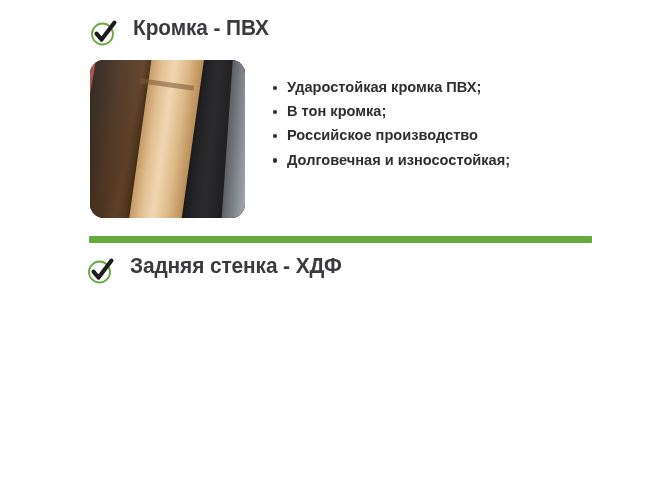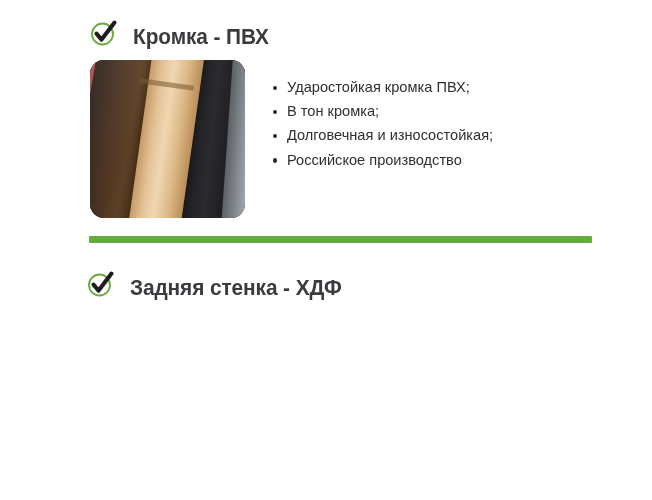--- a/index.html
+++ b/index.html
@@ -23,25 +23,25 @@
   }
 
   
   .section { position: absolute; left: 0; right: 0; }
   #section-edge { top: 0; height: 232px; }
   #section-back { top: 247px; height: 253px; }
 
   .sec-header {
     position: absolute;
     display: flex;
-    align-items: flex-end;
+    align-items: flex-start;
     gap: 14px;
   }
   #section-edge .sec-header { left: 89px; top: 18px; }
-  #section-back .sec-header { left: 86px; top: 22px; }
+  #section-back .sec-header { left: 86px; top: 9px; }
 
   .check-icon {
     width: 30px;
     height: 30px;
     position: relative;
     flex: 0 0 auto;
     display: block;
   }
   .check-icon svg { display: block; overflow: visible; }
 
@@ -121,20 +121,21 @@
     background: linear-gradient(115deg, rgba(255,255,255,.12) 0%, rgba(255,255,255,0) 35%);
   }
 
   
   .bullets {
     position: absolute;
     margin: 0;
     padding: 0;
     list-style: none;
     color: #2f2f33;
+    font-weight: bold;
   }
   #bullets-edge { left: 272px; top: 76px; font-size: 14.6px; line-height: 23.2px; width: 300px; }
 
   .bullets li {
     position: relative;
     padding-left: 15px;
     margin: 0 0 1px 0;
   }
   .bullets li::before {
     content: "";
@@ -184,22 +185,22 @@
         <div class="strip s-gray"></div>
         <div class="strip s-oak"></div>
         <div class="s-oak-seam"></div>
         <div class="eb-glare"></div>
       </div>
     </div>
 
     <ul class="bullets" id="bullets-edge">
       <li>Ударостойкая кромка ПВХ;</li>
       <li>В тон кромка;</li>
+      <li>Российское производство</li>
       <li>Долговечная и износостойкая;</li>
-      <li>Российское производство</li>
     </ul>
   </div>
 
   <div id="divider"></div>
 
   <div class="section" id="section-back">
 
     <div class="sec-header">
       <span class="check-icon">
         <svg width="30" height="30" viewBox="0 0 30 30" aria-hidden="true">

